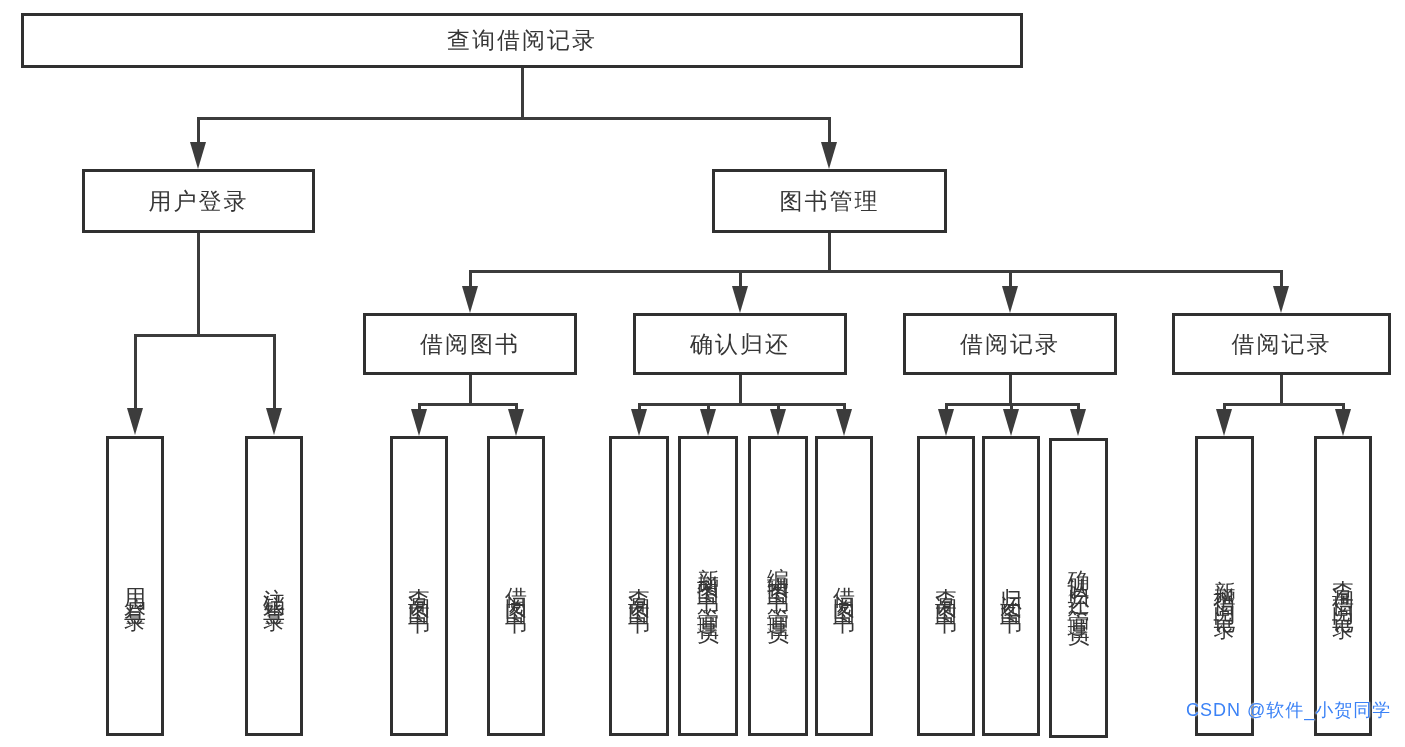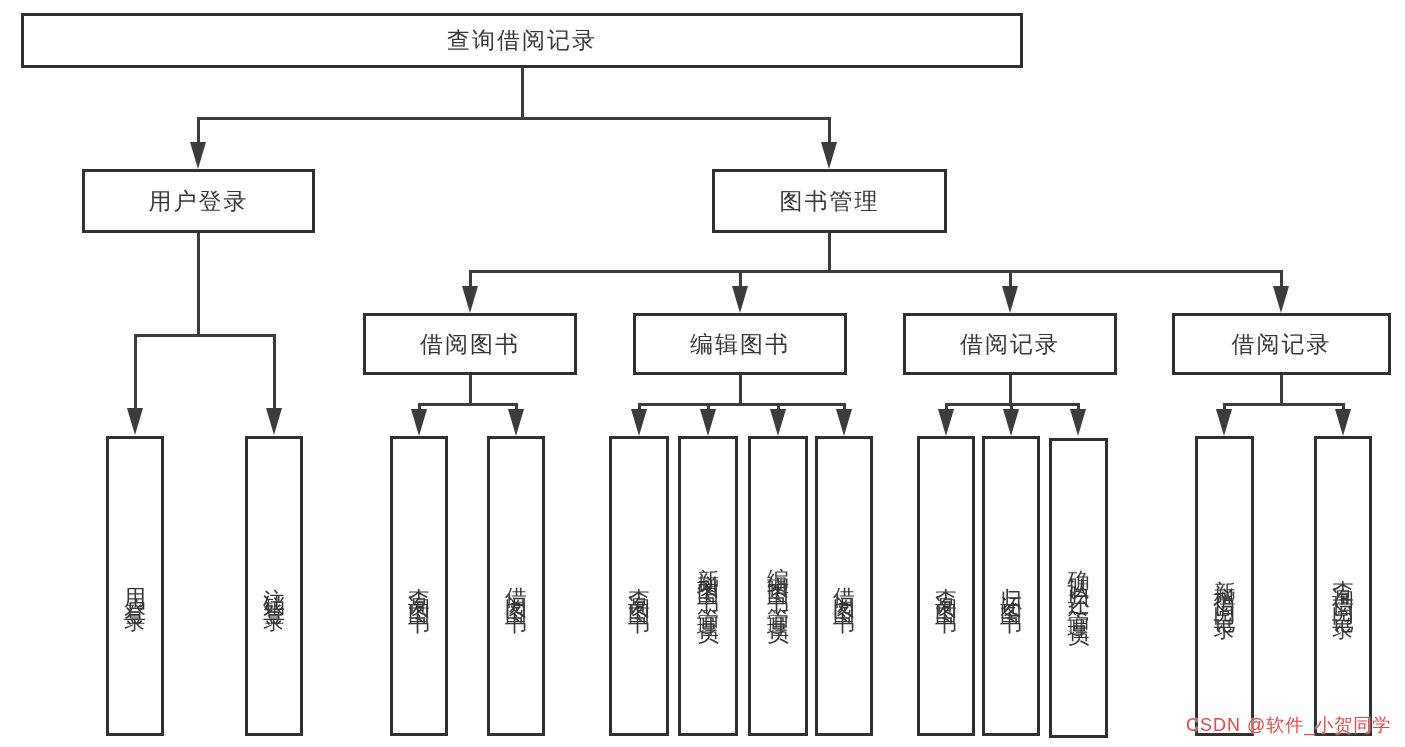--- a/index.html
+++ b/index.html
@@ -37,23 +37,23 @@
   .hl{position:absolute;height:2.5px;background:#3c3c3c;z-index:1;}
   .ah{
     position:absolute;width:0;height:0;
     border-left:8px solid transparent;
     border-right:8px solid transparent;
     border-top:27px solid #3c3c3c;
     z-index:1;
   }
   .watermark{
     position:absolute;
-    left:1186px;top:713px;
+    left:1186px;top:698px;
     font-size:18px;
-    color:#ef4444;
+    color:#3b82f6;
     letter-spacing:1px;
     white-space:nowrap;
     z-index:5;
     text-shadow:0 0 2px #ffffff,0 0 2px #ffffff;
   }
 </style>
 </head>
 <body>
 
 <div class="canvas">
@@ -91,21 +91,21 @@
   <div class="ah" style="left:732px;top:286px;"></div>
   <div class="vl" style="left:1009px;top:270px;height:18px;"></div>
   <div class="ah" style="left:1002px;top:286px;"></div>
   <div class="vl" style="left:1280px;top:270px;height:18px;"></div>
   <div class="ah" style="left:1273px;top:286px;"></div>
 
   <div class="box" style="left:363px;top:313px;width:214px;height:62px;">
     <span class="lbl">借阅图书</span>
   </div>
   <div class="box" style="left:633px;top:313px;width:214px;height:62px;">
-    <span class="lbl">编辑图书</span>
+    <span class="lbl">确认归还</span>
   </div>
   <div class="box" style="left:903px;top:313px;width:214px;height:62px;">
     <span class="lbl">借阅记录</span>
   </div>
   <div class="box" style="left:1172px;top:313px;width:219px;height:62px;">
     <span class="lbl">借阅记录</span>
   </div>
 
   <div class="vl" style="left:469px;top:375px;height:30px;"></div>
   <div class="hl" style="left:418px;top:403px;width:100px;"></div>

